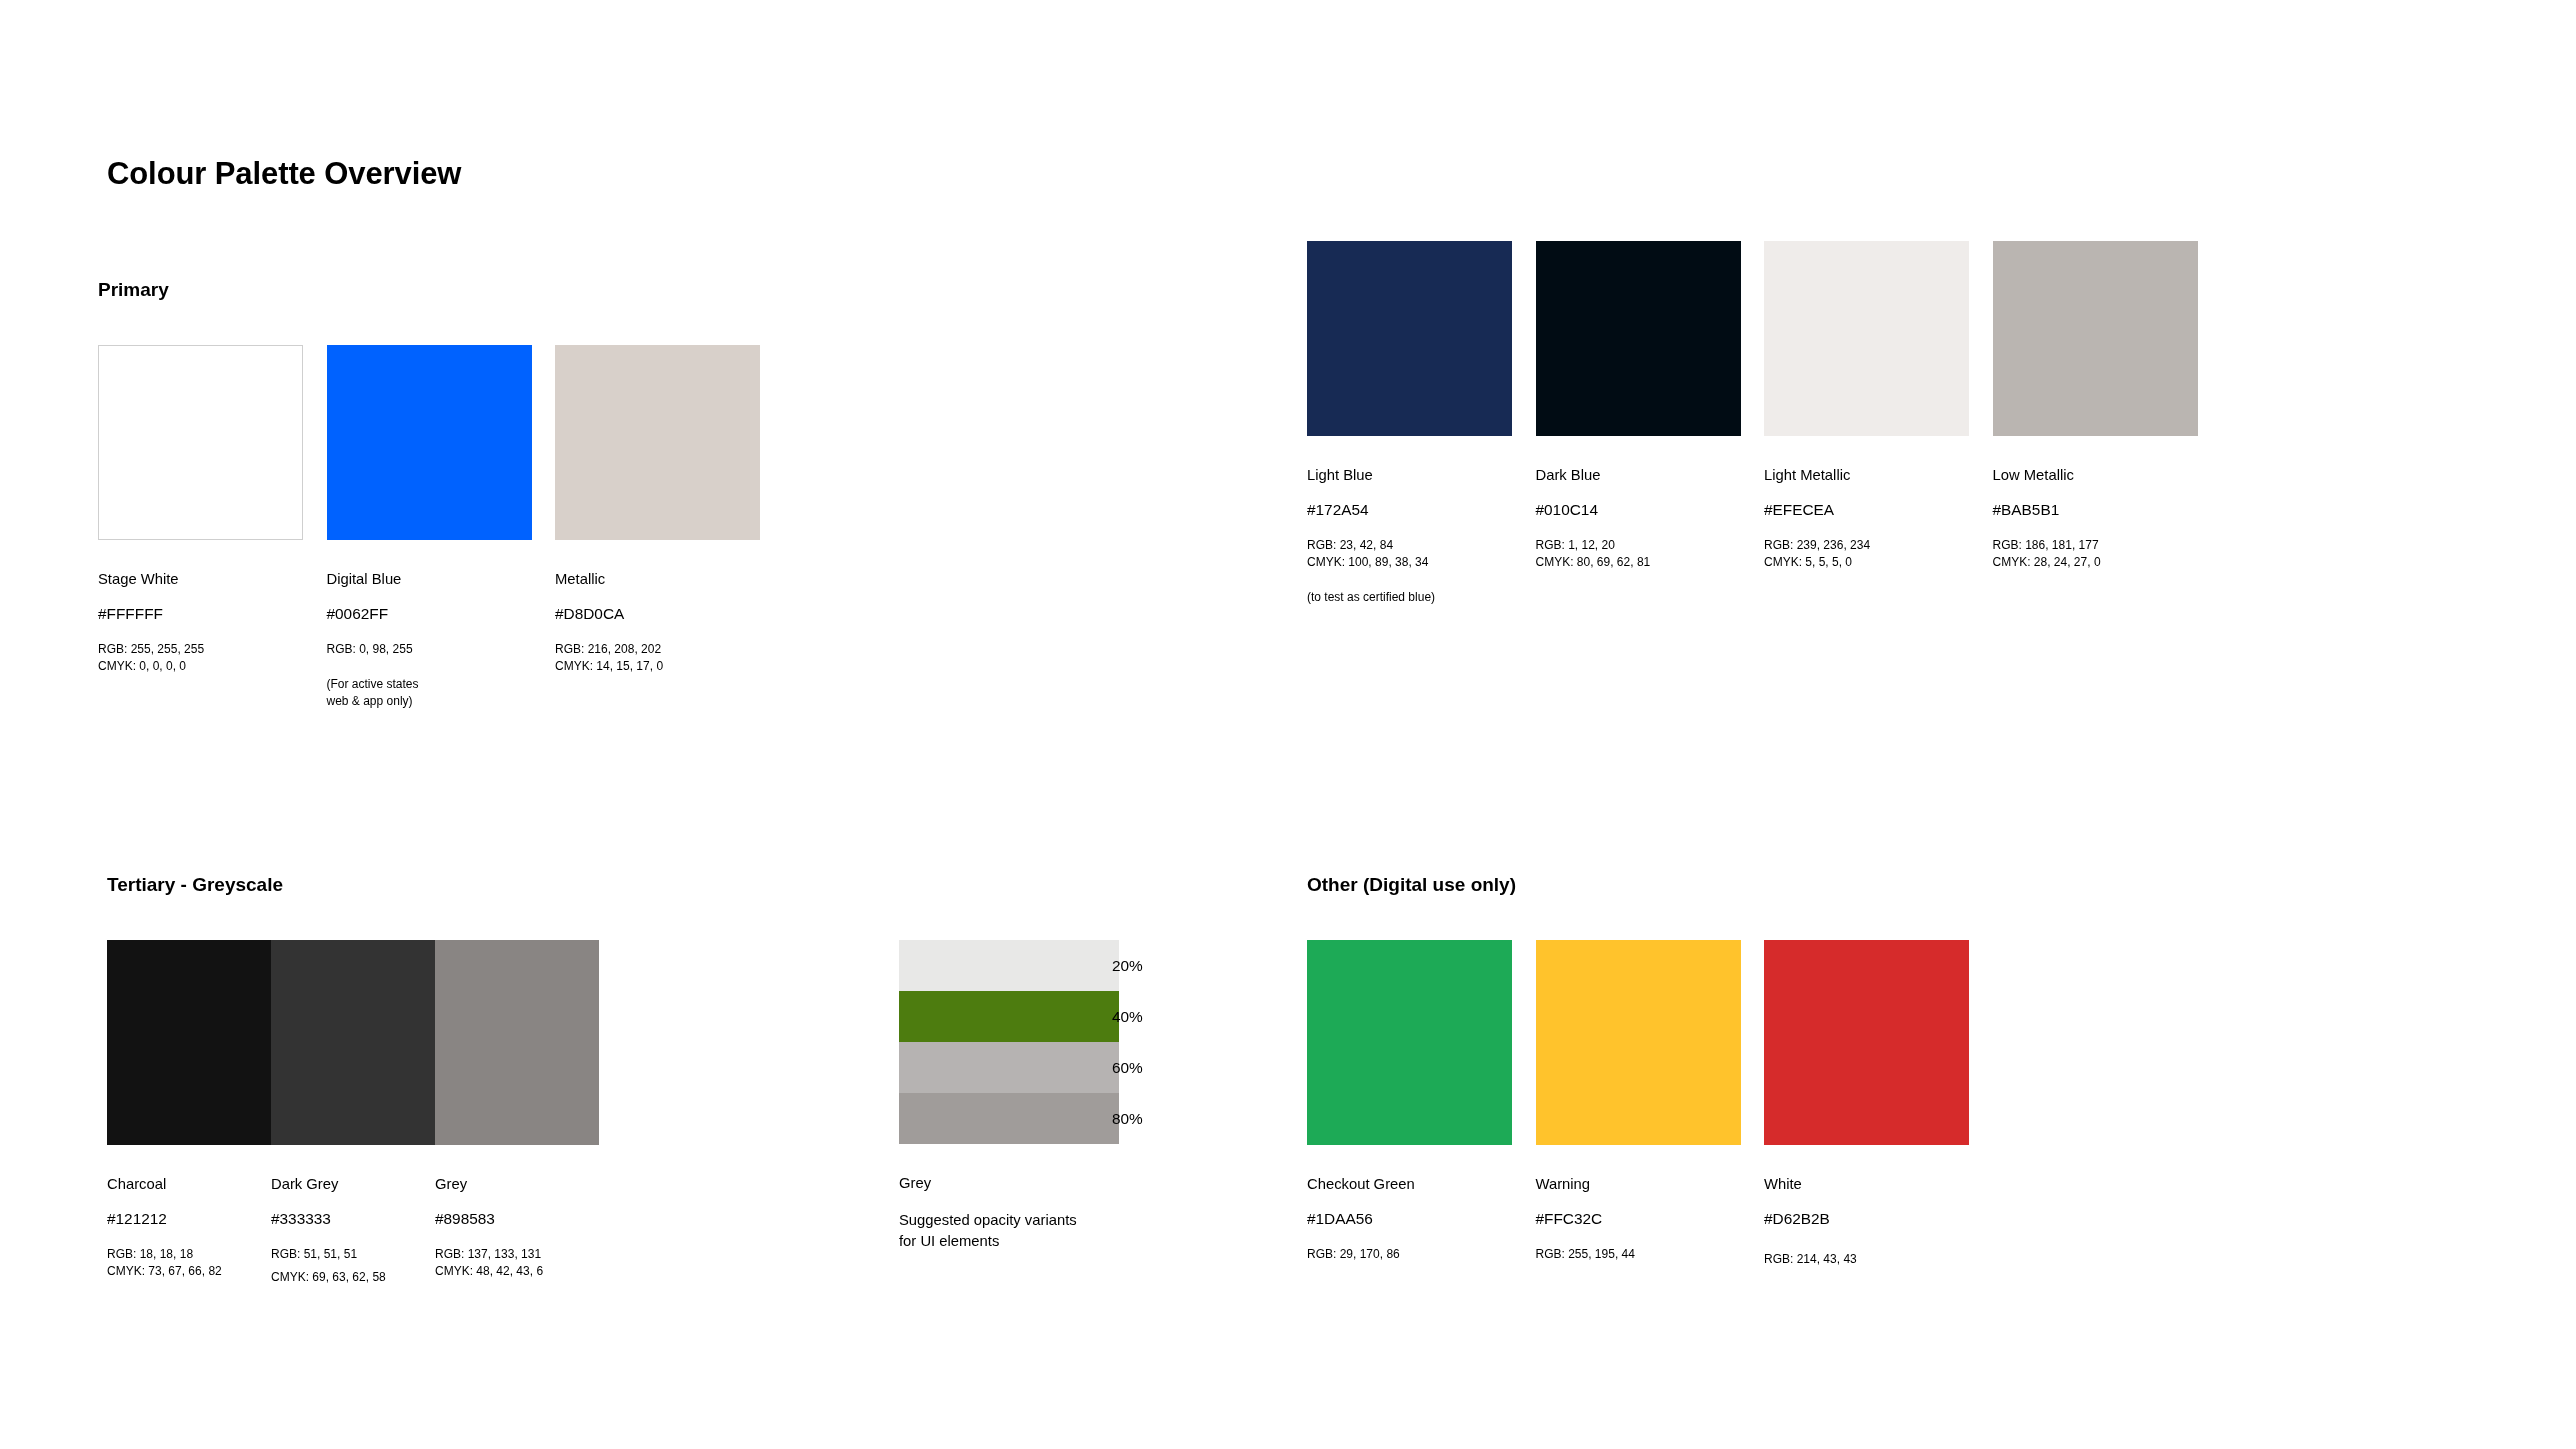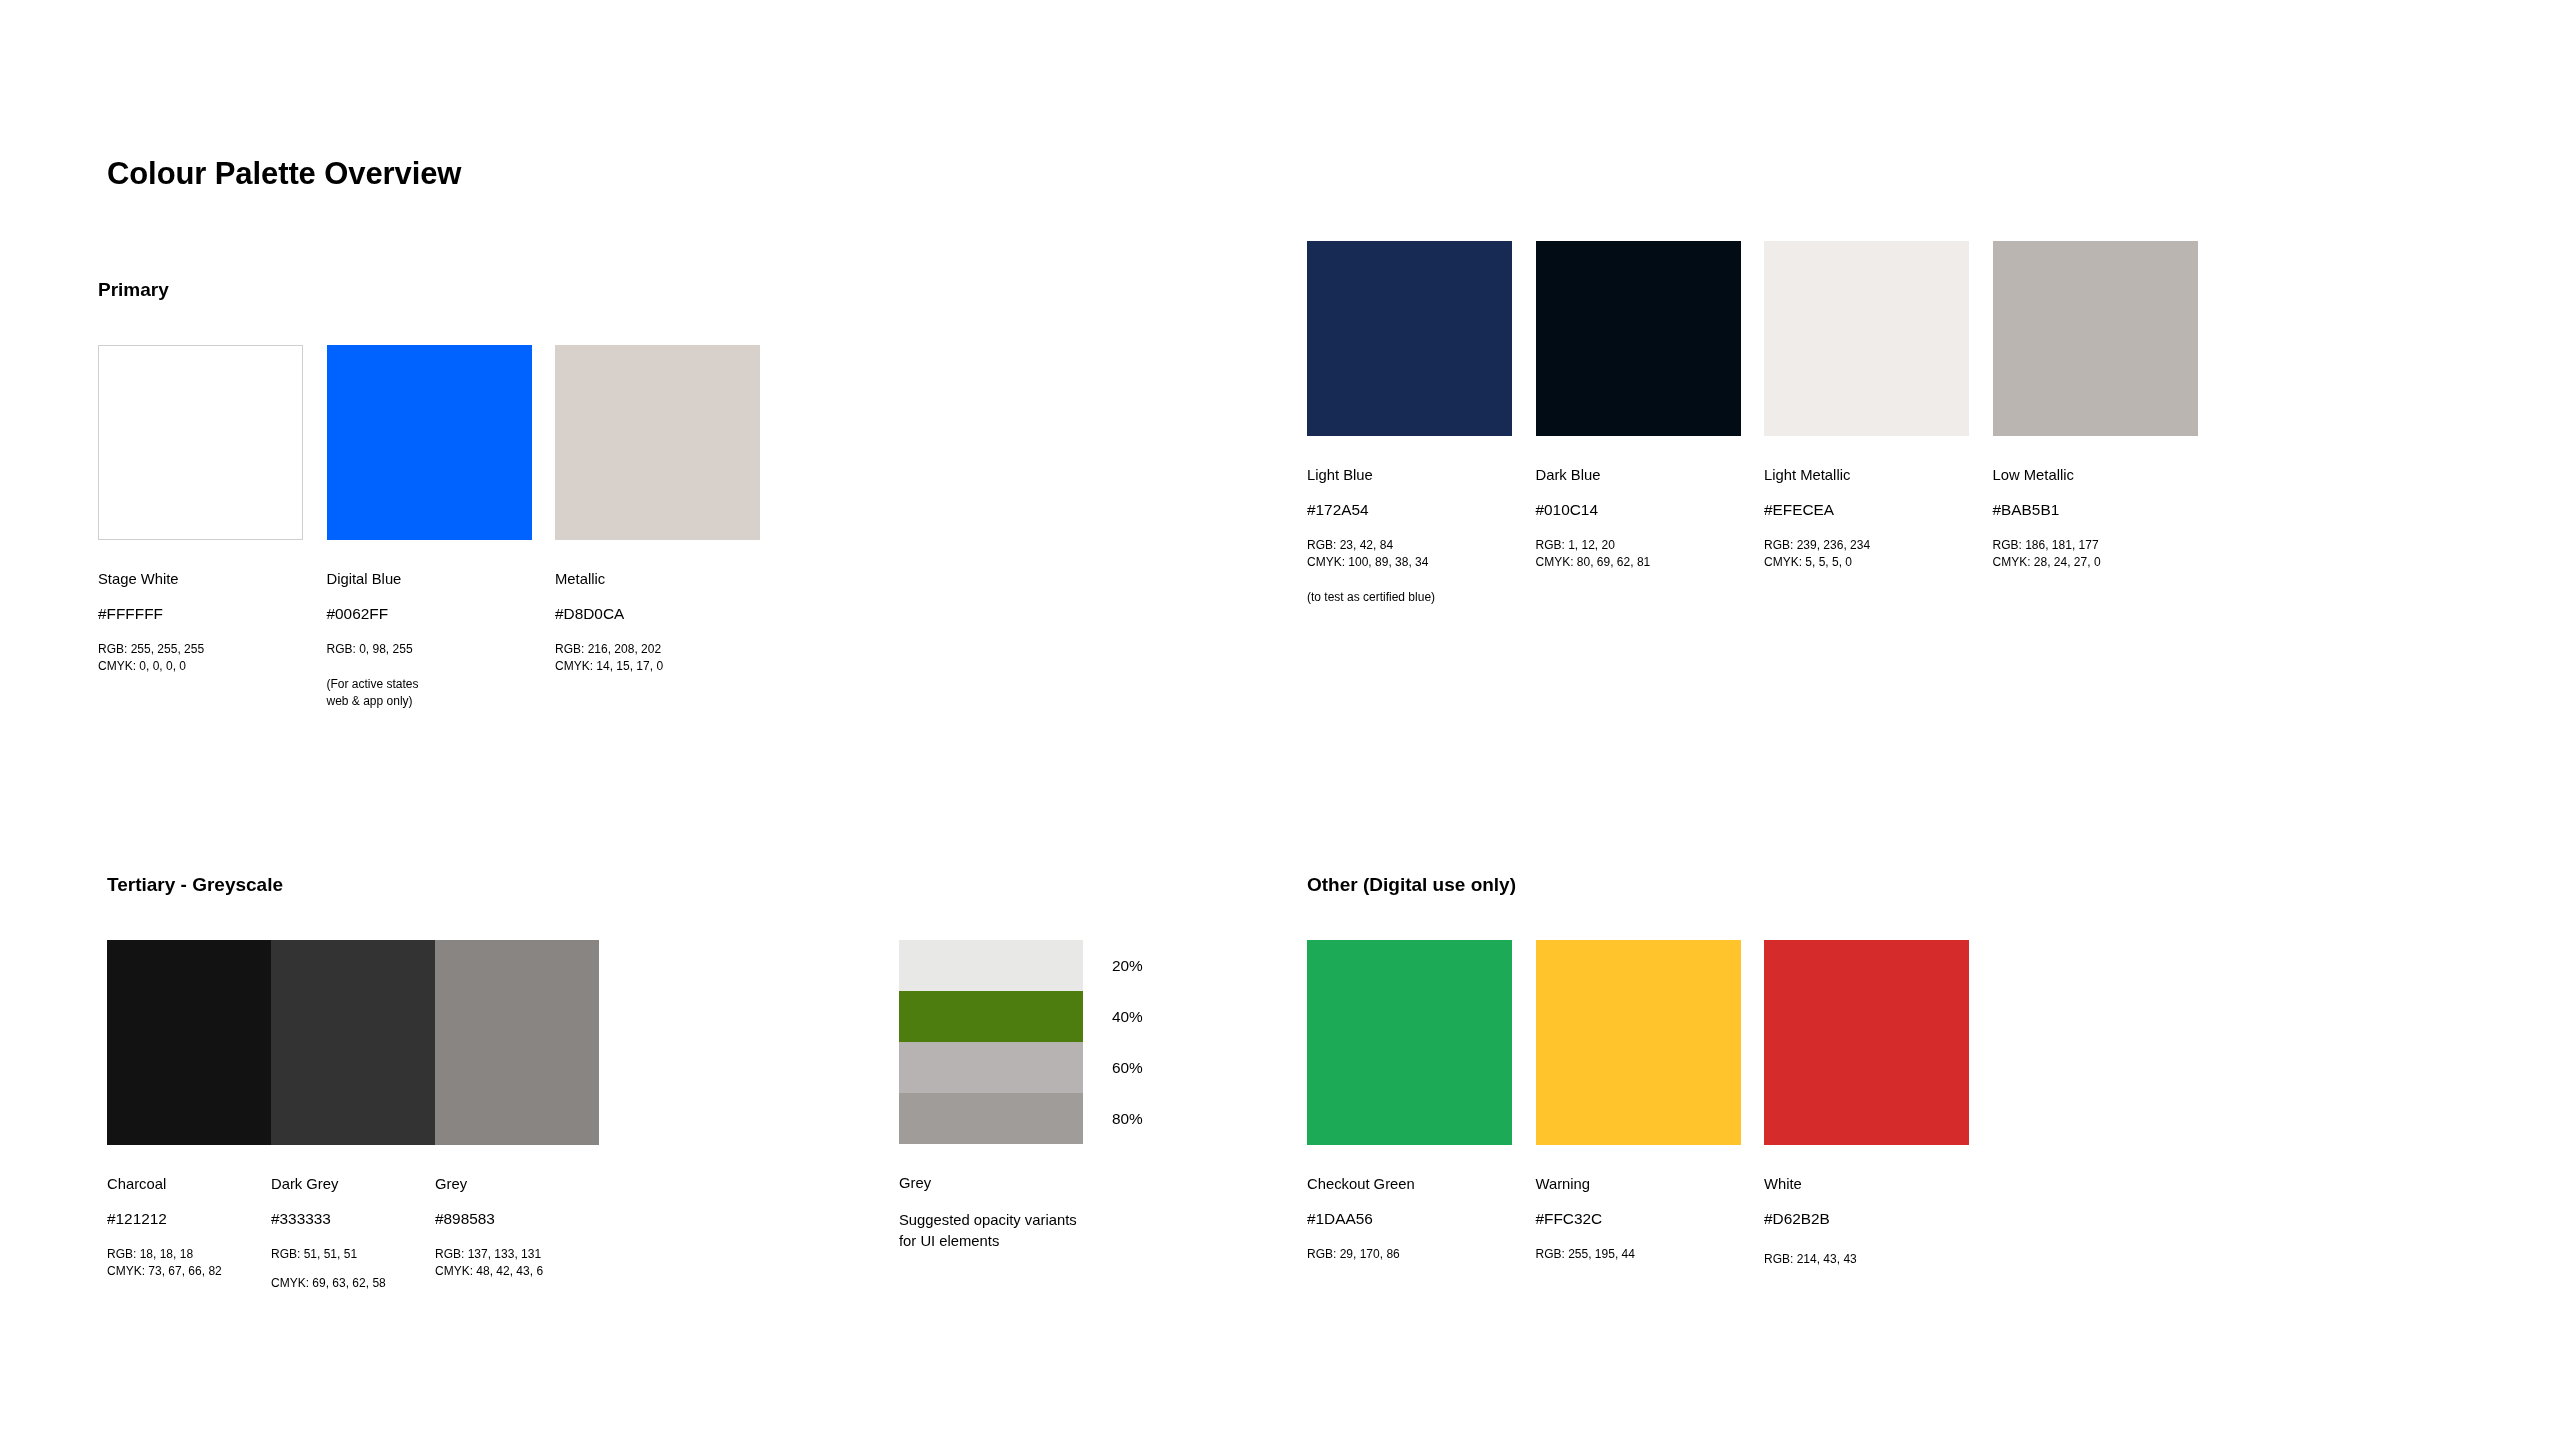--- a/index.html
+++ b/index.html
@@ -115,21 +115,21 @@
   
   .opacity-area {
     position: absolute;
     left: 792px;
     top: 0;
   }
   .opacity-ladder {
     width: 184px;
   }
   .opacity-band {
-    width: 184px;
+    width: 220px;
     height: 51px;
     position: relative;
   }
   .opacity-band .pct {
     position: absolute;
     left: 213px;
     top: 50%;
     transform: translateY(-50%);
     font-size: 15.4px;
     line-height: 1;
@@ -242,21 +242,21 @@
         <div class="grey-lab">
           <div class="sw-name">Charcoal</div>
           <div class="sw-hex">#121212</div>
           <div class="sw-vals">RGB: 18, 18, 18</div>
           <div class="sw-vals" style="margin-top:0">CMYK: 73, 67, 66, 82</div>
         </div>
         <div class="grey-lab">
           <div class="sw-name">Dark Grey</div>
           <div class="sw-hex">#333333</div>
           <div class="sw-vals">RGB: 51, 51, 51</div>
-          <div class="sw-vals" style="margin-top:12px">CMYK: 69, 63, 62, 58</div>
+          <div class="sw-vals" style="margin-top:6px">CMYK: 69, 63, 62, 58</div>
         </div>
         <div class="grey-lab">
           <div class="sw-name">Grey</div>
           <div class="sw-hex">#898583</div>
           <div class="sw-vals">RGB: 137, 133, 131</div>
           <div class="sw-vals" style="margin-top:0">CMYK: 48, 42, 43, 6</div>
         </div>
       </div>
     </div>
 

